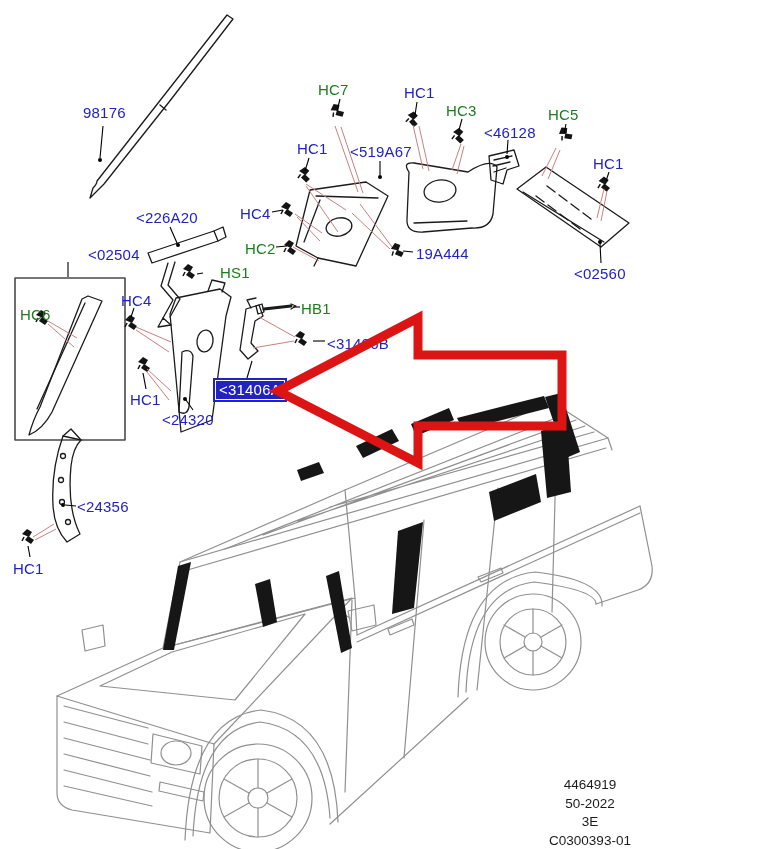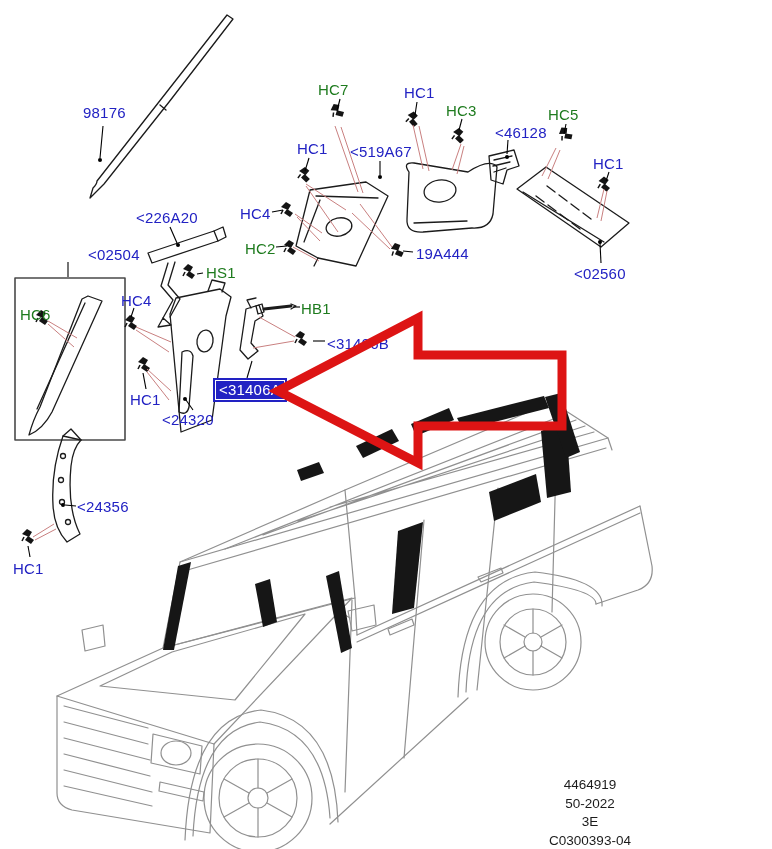--- a/index.html
+++ b/index.html
@@ -220,47 +220,47 @@
         <circle cx="63" cy="505" r="2"></circle>
       </g>
     </g>
   </svg>
 
   <div id="labels-layer">
       <div class="callout c-navy" style="left: 83px; top: 104px;">98176</div>
       <div class="callout c-green" style="left: 318px; top: 81px;">HC7</div>
       <div class="callout c-navy" style="left: 404px; top: 84px;">HC1</div>
       <div class="callout c-green" style="left: 446px; top: 102px;">HC3</div>
-      <div class="callout c-navy" style="left: 484px; top: 124px; margin-left: 11px;">&lt;46128</div>
+      <div class="callout c-navy" style="left: 484px; top: 124px;">&lt;46128</div>
       <div class="callout c-green" style="left: 548px; top: 106px;">HC5</div>
       <div class="callout c-navy" style="left: 593px; top: 155px;">HC1</div>
       <div class="callout c-navy" style="left: 297px; top: 140px;">HC1</div>
       <div class="callout c-navy" style="left: 350px; top: 143px;">&lt;519A67</div>
       <div class="callout c-navy" style="left: 240px; top: 205px;">HC4</div>
       <div class="callout c-green" style="left: 245px; top: 240px;">HC2</div>
       <div class="callout c-navy" style="left: 416px; top: 245px;">19A444</div>
       <div class="callout c-navy" style="left: 574px; top: 265px;">&lt;02560</div>
       <div class="callout c-navy" style="left: 136px; top: 209px;">&lt;226A20</div>
       <div class="callout c-navy" style="left: 56px; top: 246px; margin-left: 32px;">&lt;02504</div>
       <div class="callout c-green" style="left: 20px; top: 286px; margin-top: 20px;">HC6</div>
-      <div class="callout c-green" style="left: 206px; top: 264px; text-align: right;">HS1</div>
+      <div class="callout c-green" style="left: 220px; top: 264px; text-align: right;">HS1</div>
       <div class="callout c-navy" style="left: 121px; top: 292px;">HC4</div>
       <div class="callout c-green" style="left: 301px; top: 300px;">HB1</div>
       <div class="callout c-navy" style="left: 327px; top: 335px;">&lt;31406B</div>
       <div class="callout c-hi" style="left: 215px; top: 380px;">&lt;31406A</div>
       <div class="callout c-navy" style="left: 130px; top: 391px;">HC1</div>
       <div class="callout c-navy" style="left: 162px; top: 411px;">&lt;24320</div>
       <div class="callout c-navy" style="left: 77px; top: 498px;">&lt;24356</div>
       <div class="callout c-navy" style="left: 13px; top: 560px;">HC1</div>
     </div>
 
   <div id="footer-block">
     <div>4464919</div>
     <div>50-2022</div>
     <div>3E</div>
-    <div>C0300393-04</div>
+    <div>C0300393-01</div>
   </div>
 
   <svg id="arrow-layer" width="772" height="849" viewBox="0 0 772 849">
     <polygon fill="none" stroke-linejoin="miter" points="278,391 418,318 418,355 562,355 562,426 418,426 418,463" stroke="#dd1414" stroke-width="9"></polygon>
   </svg>
 
 </div>
 
 </body></html>

